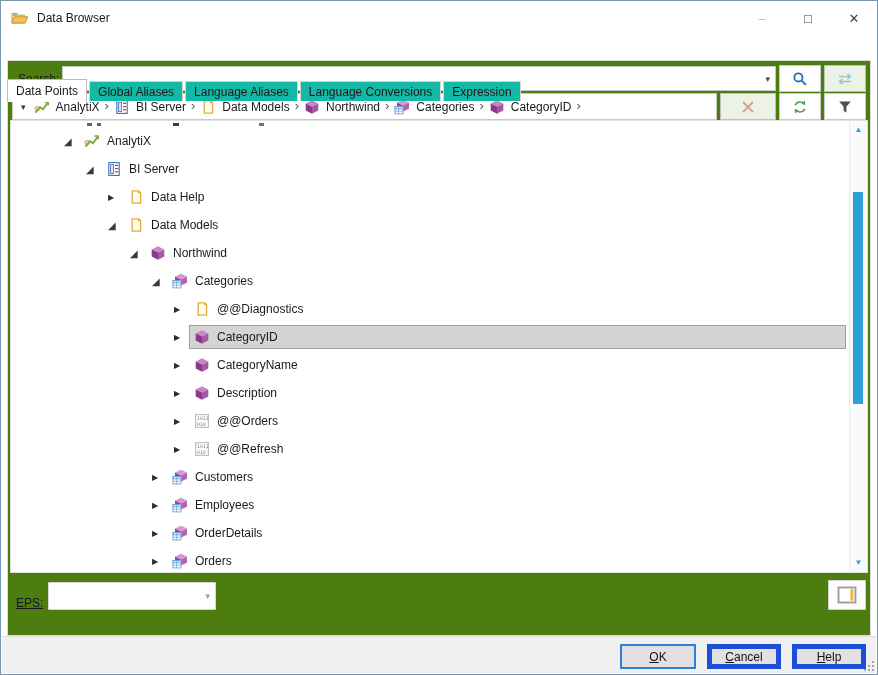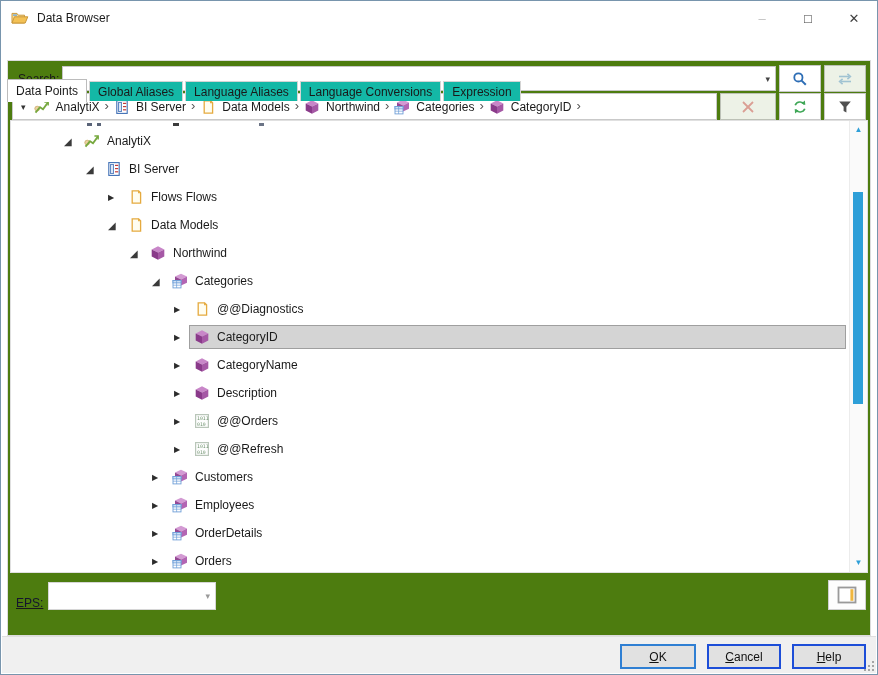--- a/index.html
+++ b/index.html
@@ -62,21 +62,21 @@
   #eps-row{position:absolute;top:519px;left:4px;right:4px;height:30px;display:flex;align-items:flex-end;text-decoration:underline;}
   #eps-label{width:32px;flex:none;padding-left:4px;color:#15152e;}
   #eps-combo{position:relative;width:168px;height:28px;border:1px solid #d6d6d6;background:#fff;box-sizing:border-box;}
   #eps-combo .dd-arrow{color:#9a9a9a;}
   #panel-btn{margin-left:auto;width:38px;height:30px;border:1px solid #d0d0d0;background:#fdfdfd;
              display:flex;align-items:center;justify-content:center;box-sizing:border-box;}
   
   #footer{position:absolute;left:1px;right:1px;bottom:1px;height:37px;background:#f0f0f0;
           border-top:1px solid #dfdfdf;display:flex;justify-content:flex-end;align-items:flex-start;
           gap:11px;padding:7px 10px 0 0;box-sizing:border-box;}
-  .btn{min-width:74px;height:25px;background:#e1e1e1;border:2px solid #1d4ed8;font:inherit;color:#111;
+  .btn{min-width:74px;height:25px;background:#e1e1e1;border:5px solid #1d4ed8;font:inherit;color:#111;
        display:flex;align-items:center;justify-content:center;}
   .btn.default{border:2px solid #2f7fd3;min-width:76px;}
   .btn-label{display:inline-block;}
   .btn-label::first-letter{text-decoration:underline;}
   #grip{position:absolute;right:2px;bottom:2px;}
 </style>
 </head>
 <body>
 
 <div id="window">
@@ -289,21 +289,21 @@
           </div>
           <div class="tree-row" style="padding-left: 97px;">
             <span class="twisty">▶</span>
             <div class="row-body">
               <span class="icon">
                 <svg viewBox="0 0 16 16" width="16" height="16">
                   <path d="M4.2 1.8 L10.6 1.8 L12.6 3.8 L12.6 14.2 L4.2 14.2 Z" fill="#fffdf0" stroke="#e5aa3f" stroke-width="1.3"></path>
                   <path d="M10.6 1.8 L10.6 3.8 L12.6 3.8" fill="none" stroke="#e5aa3f" stroke-width="1.1"></path>
                 </svg>
               </span>
-              <span class="tree-label">Flows Flows</span>
+              <span class="tree-label">Data Help</span>
             </div>
           </div>
           <div class="tree-row" style="padding-left: 97px;">
             <span class="twisty expanded">◢</span>
             <div class="row-body">
               <span class="icon">
                 <svg viewBox="0 0 16 16" width="16" height="16">
                   <path d="M4.2 1.8 L10.6 1.8 L12.6 3.8 L12.6 14.2 L4.2 14.2 Z" fill="#fffdf0" stroke="#e5aa3f" stroke-width="1.3"></path>
                   <path d="M10.6 1.8 L10.6 3.8 L12.6 3.8" fill="none" stroke="#e5aa3f" stroke-width="1.1"></path>
                 </svg>

